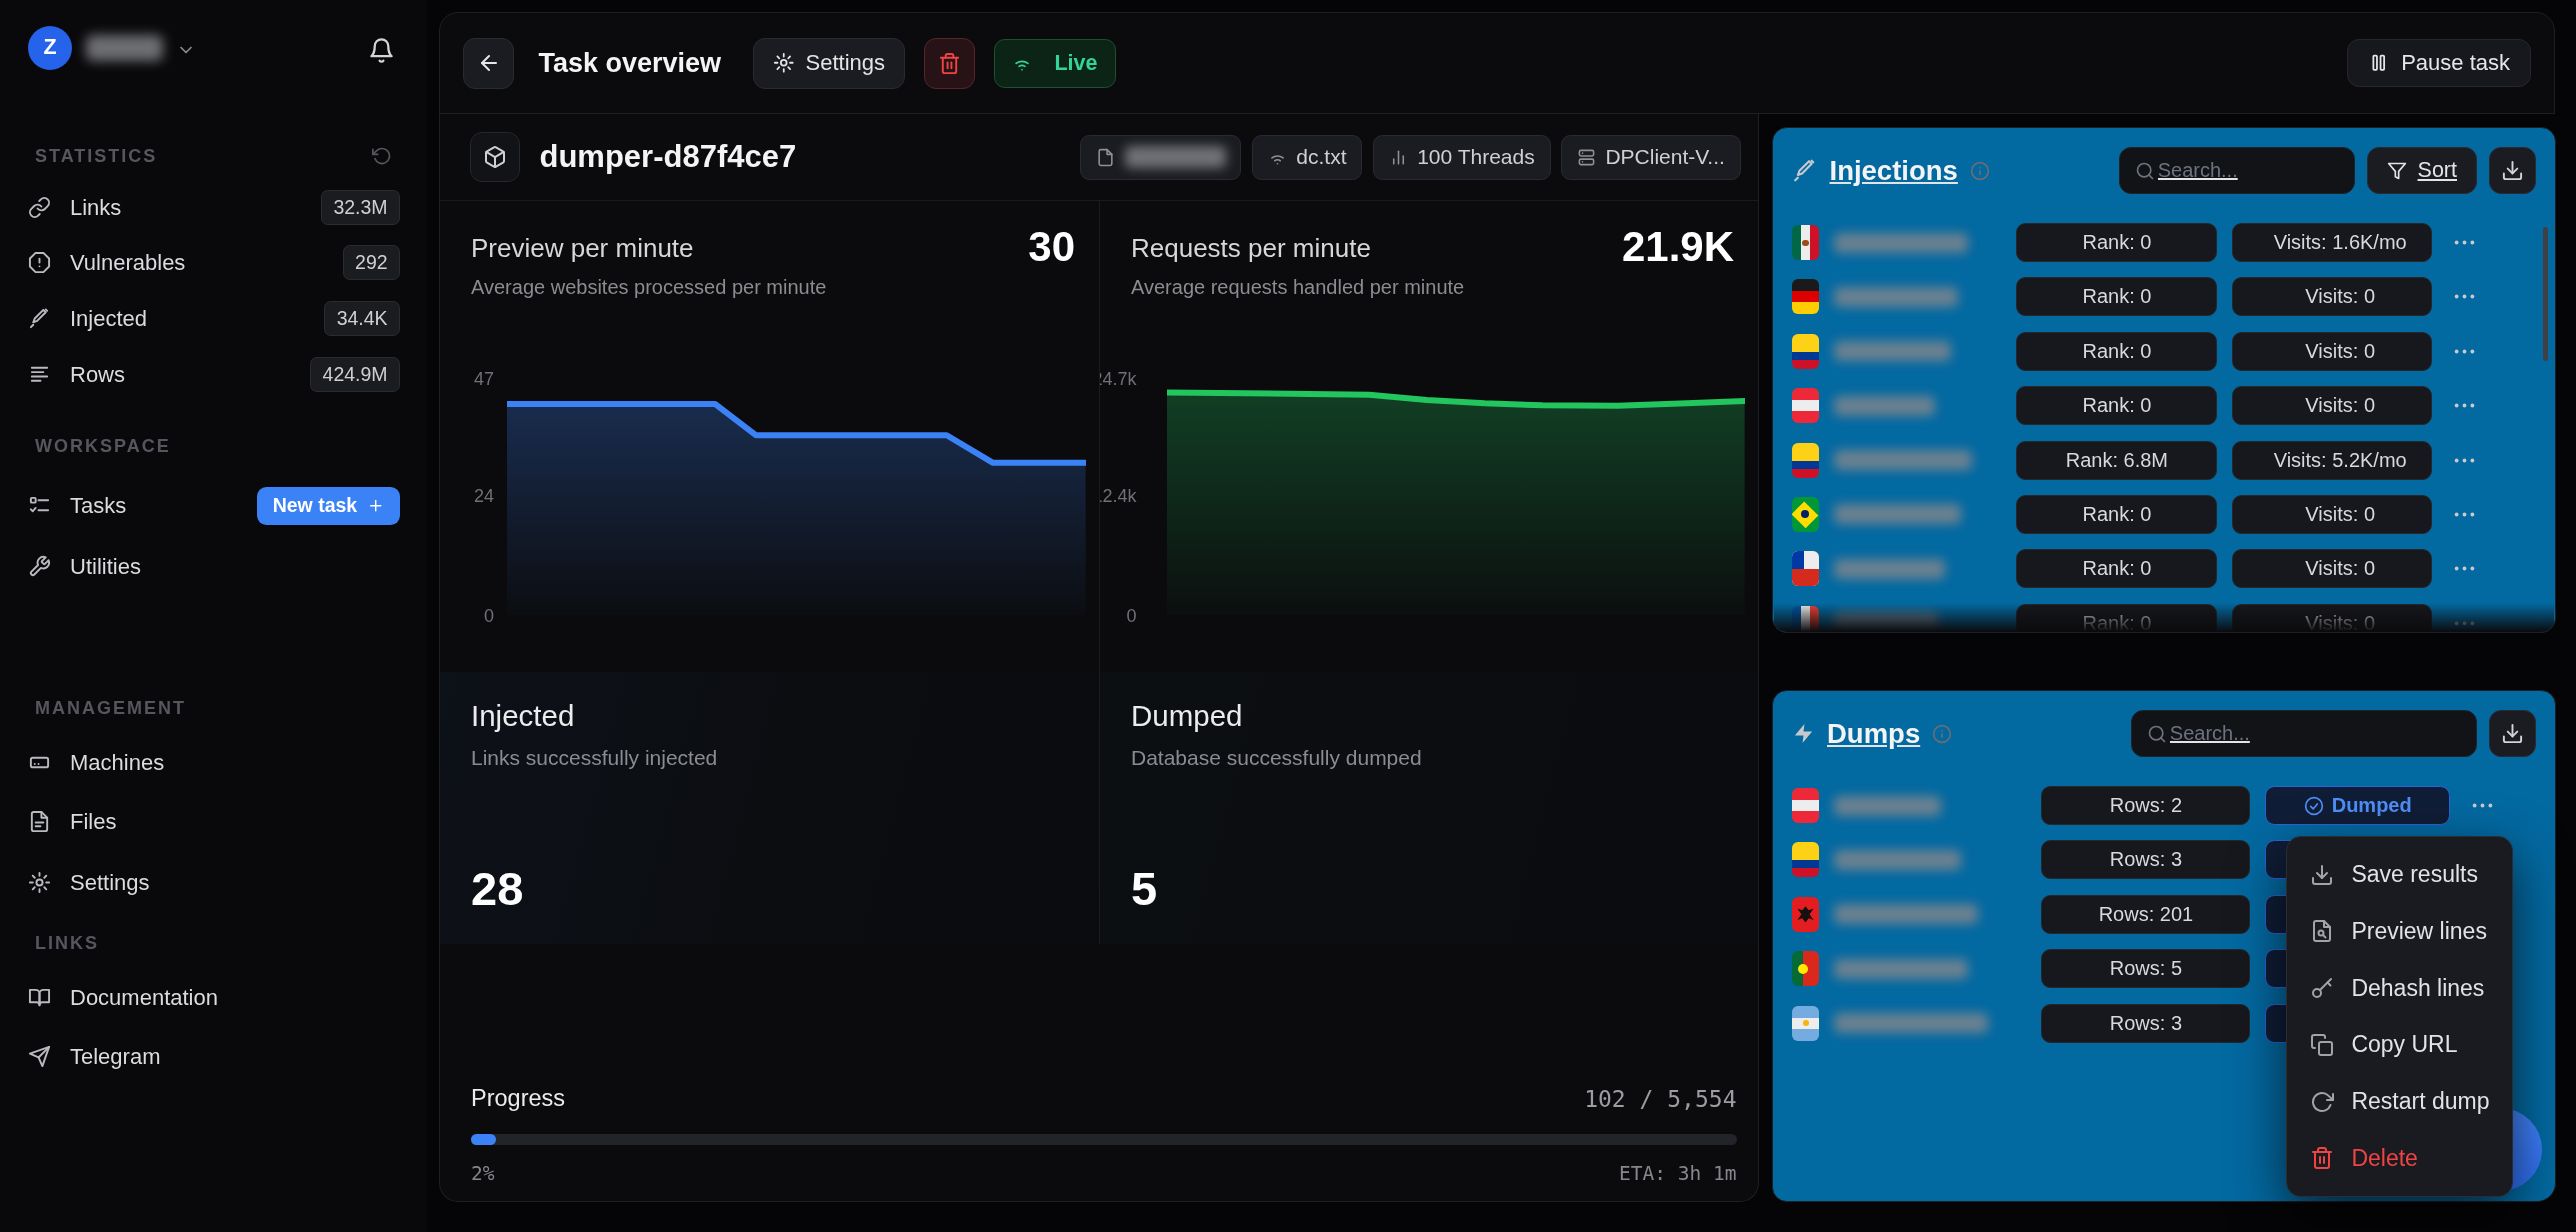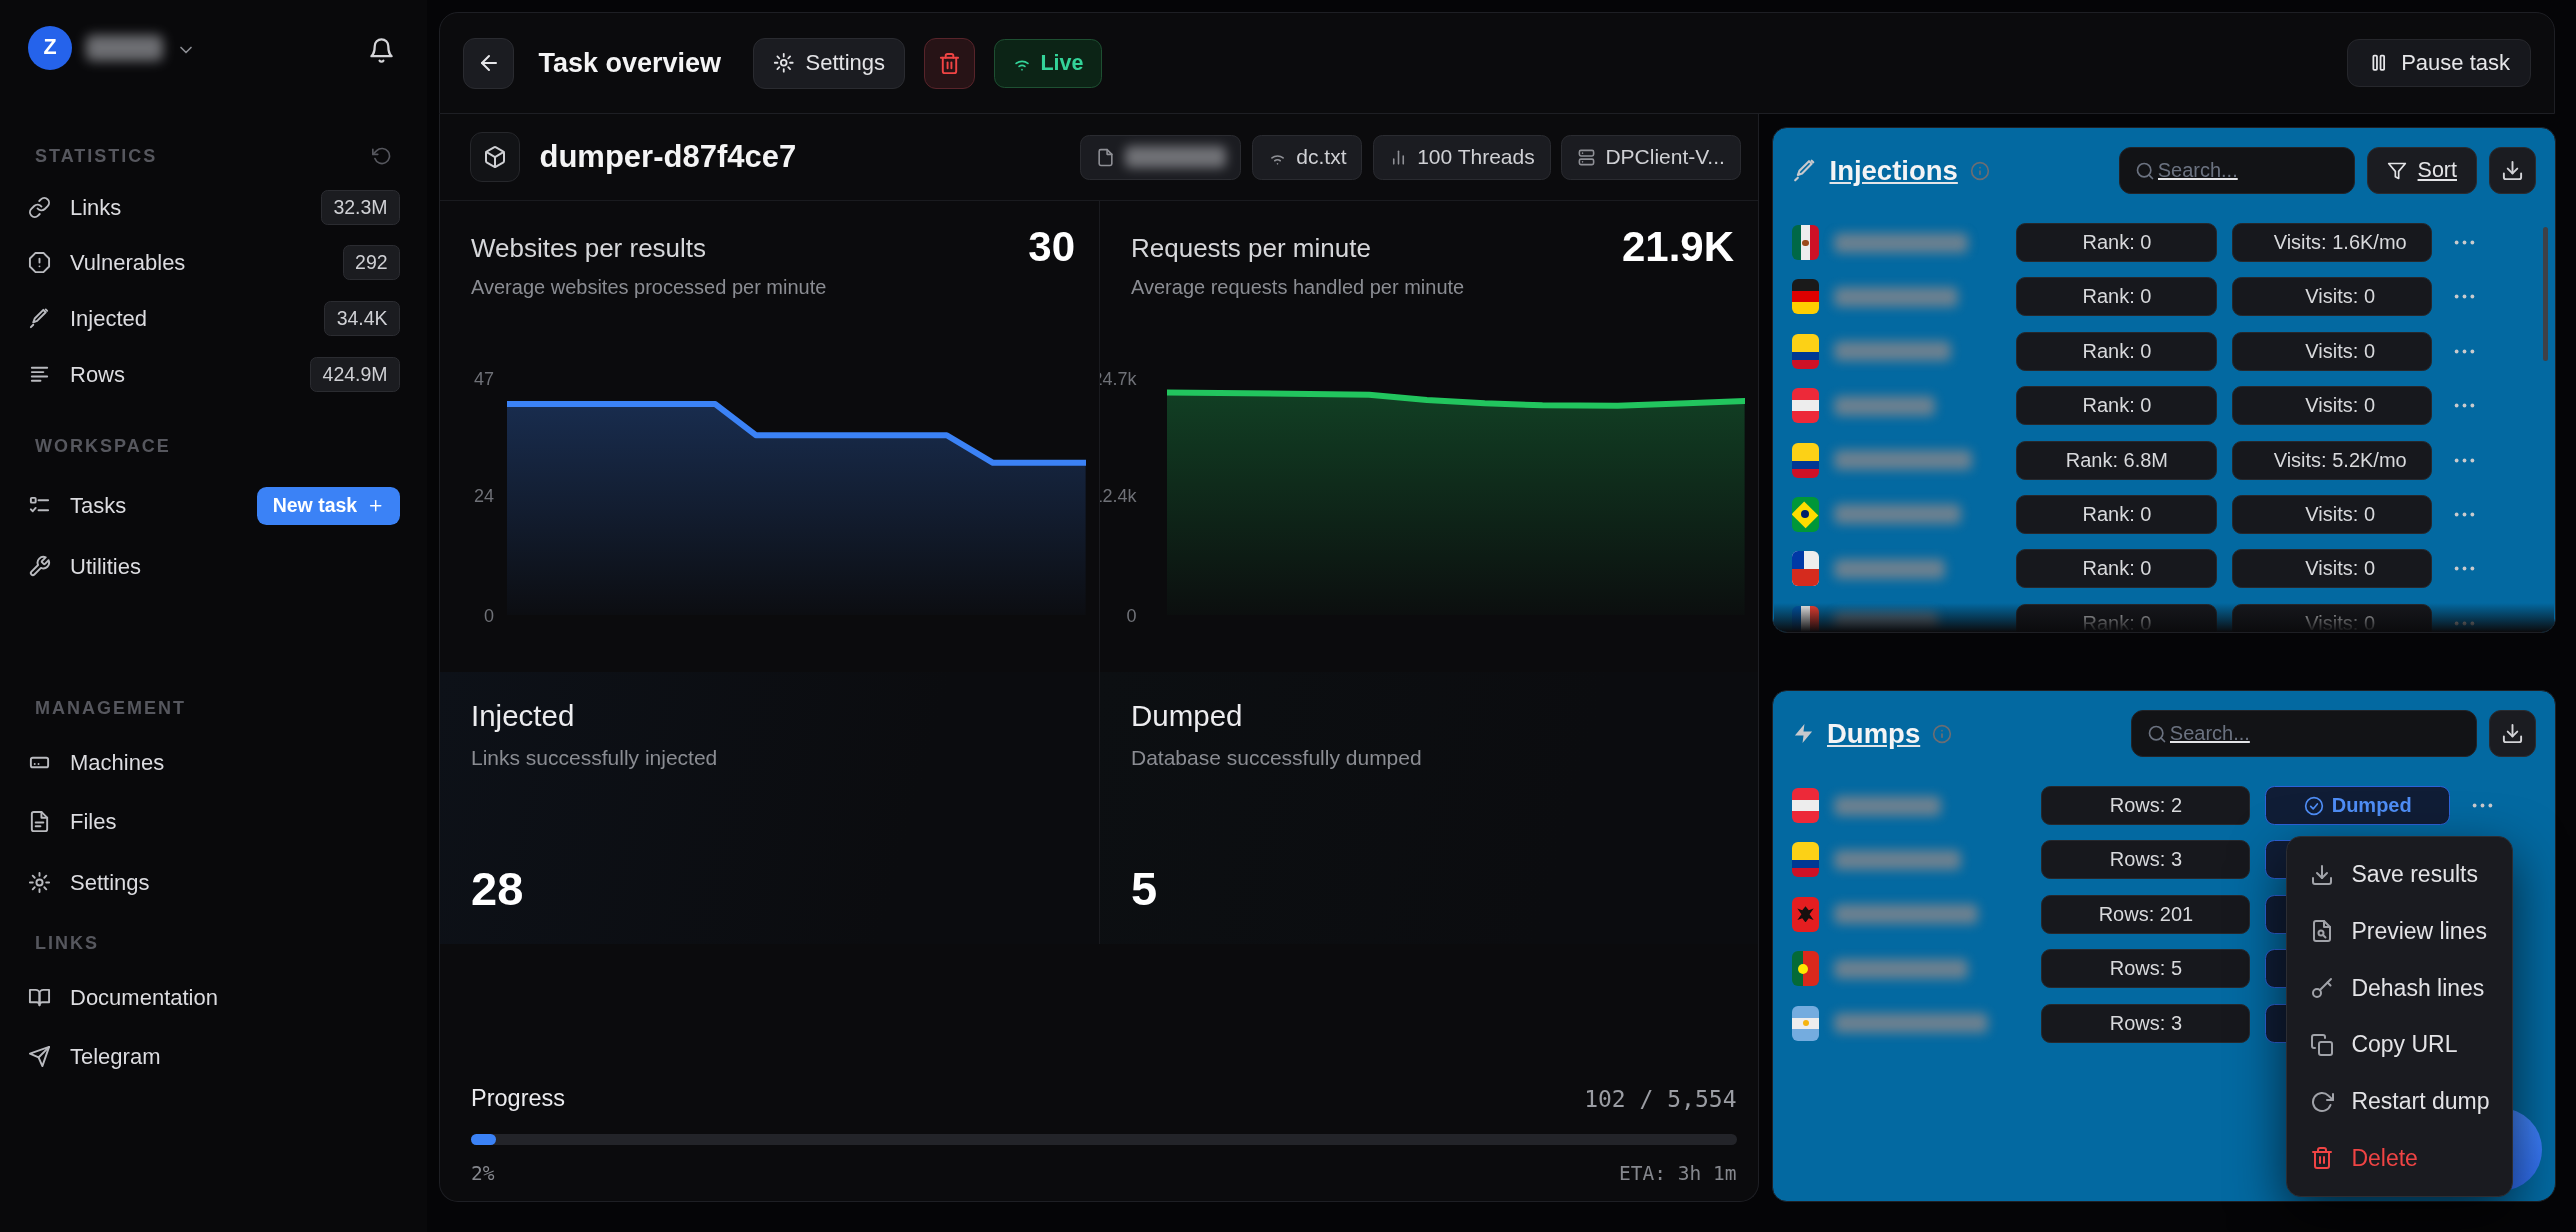--- a/index.html
+++ b/index.html
@@ -33,21 +33,21 @@
     border:0.7px solid #1e1f24;border-radius:19px 19px 0 0;box-sizing:border-box;
     display:flex;align-items:center;gap:19px;padding:0 23px;z-index:2;}
   .backbtn{width:51px;height:51px;border-radius:12px;background:#1b1c21;border:0.7px solid #2a2b30;
     display:flex;align-items:center;justify-content:center;color:#e6e6e9;flex:none;}
   .tb-title{font-size:27px;font-weight:bold;color:#f4f4f5;margin:0 13.4px 0 5.4px;}
   .settingsbtn{height:51px;border-radius:12px;background:#1b1c21;border:0.7px solid #2a2b30;
     display:flex;align-items:center;gap:10.7px;padding:0 19px;font-size:22px;color:#e4e4e7;}
   .trashbtn{width:51px;height:51px;border-radius:12px;background:#271316;border:0.7px solid #58242a;
     display:flex;align-items:center;justify-content:center;color:#ef4444;flex:none;}
   .livebadge{height:47px;border-radius:10.7px;background:#0c2416;border:0.7px solid #1e5032;
-    display:flex;align-items:center;gap:8px;padding:0 17.4px;font-size:21.5px;font-weight:600;color:#34d399;}
+    display:flex;align-items:center;gap:22px;padding:0 17.4px;font-size:21.5px;font-weight:600;color:#34d399;}
   .pausebtn{margin-left:auto;height:48px;border-radius:12px;background:#17181d;border:0.7px solid #26272c;
     display:flex;align-items:center;gap:12px;padding:0 20px;font-size:22px;color:#e6e6e9;}
 
   
   .mainpanel{position:absolute;left:439px;top:114px;width:1320px;height:1088px;background:#0b0b0d;
     border:0.7px solid #1e1f24;border-top:none;border-radius:0 0 19px 19px;box-sizing:border-box;
     overflow:hidden;z-index:2;}
   .taskhead{position:absolute;left:0;top:0;right:0;height:87px;border-bottom:0.7px solid #1a1b1f;
     display:flex;align-items:center;padding:0 17.4px 0 29.5px;box-sizing:border-box;}
   .boxchip{width:48px;height:48px;border-radius:12px;background:#121316;border:0.7px solid #26272b;
@@ -376,21 +376,21 @@
             <line x1="7" y1="6.5" x2="7.01" y2="6.5"></line>
             <line x1="7" y1="17.5" x2="7.01" y2="17.5"></line>
           </svg>
         <span>DPClient-V...</span>
       </div>
     </div>
   </div>
 
   <div class="chartsrow">
     <div class="chart-cell blue">
-      <div class="chart-title">Websites per results</div>
+      <div class="chart-title">Preview per minute</div>
       <div class="chart-sub">Average websites processed per minute</div>
       <div class="chart-value">30</div>
       <div class="ticks">
         <span style="top:168px">47</span>
         <span style="top:285px">24</span>
         <span style="top:405px">0</span>
       </div>
       <div class="plot">
           <svg viewBox="0 0 100 100" preserveAspectRatio="none">
             <defs>

